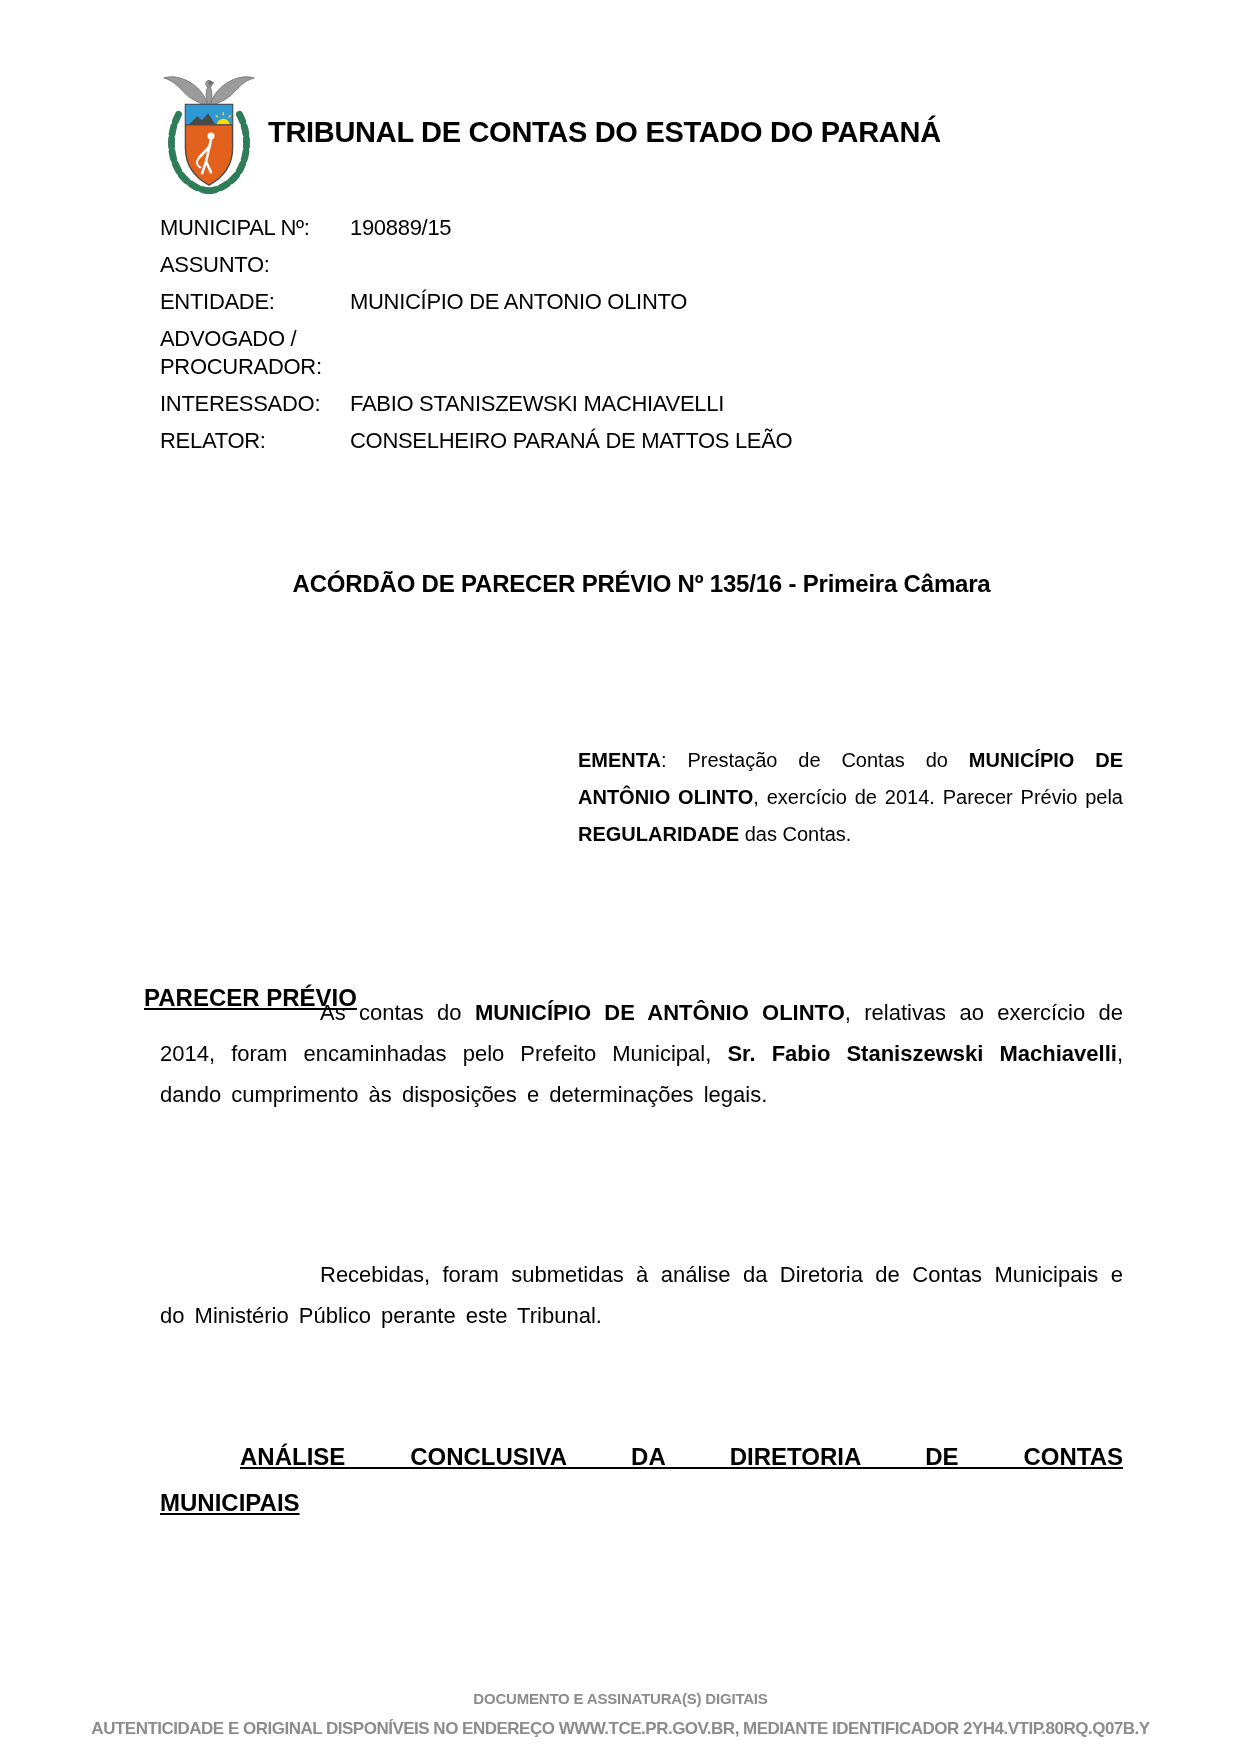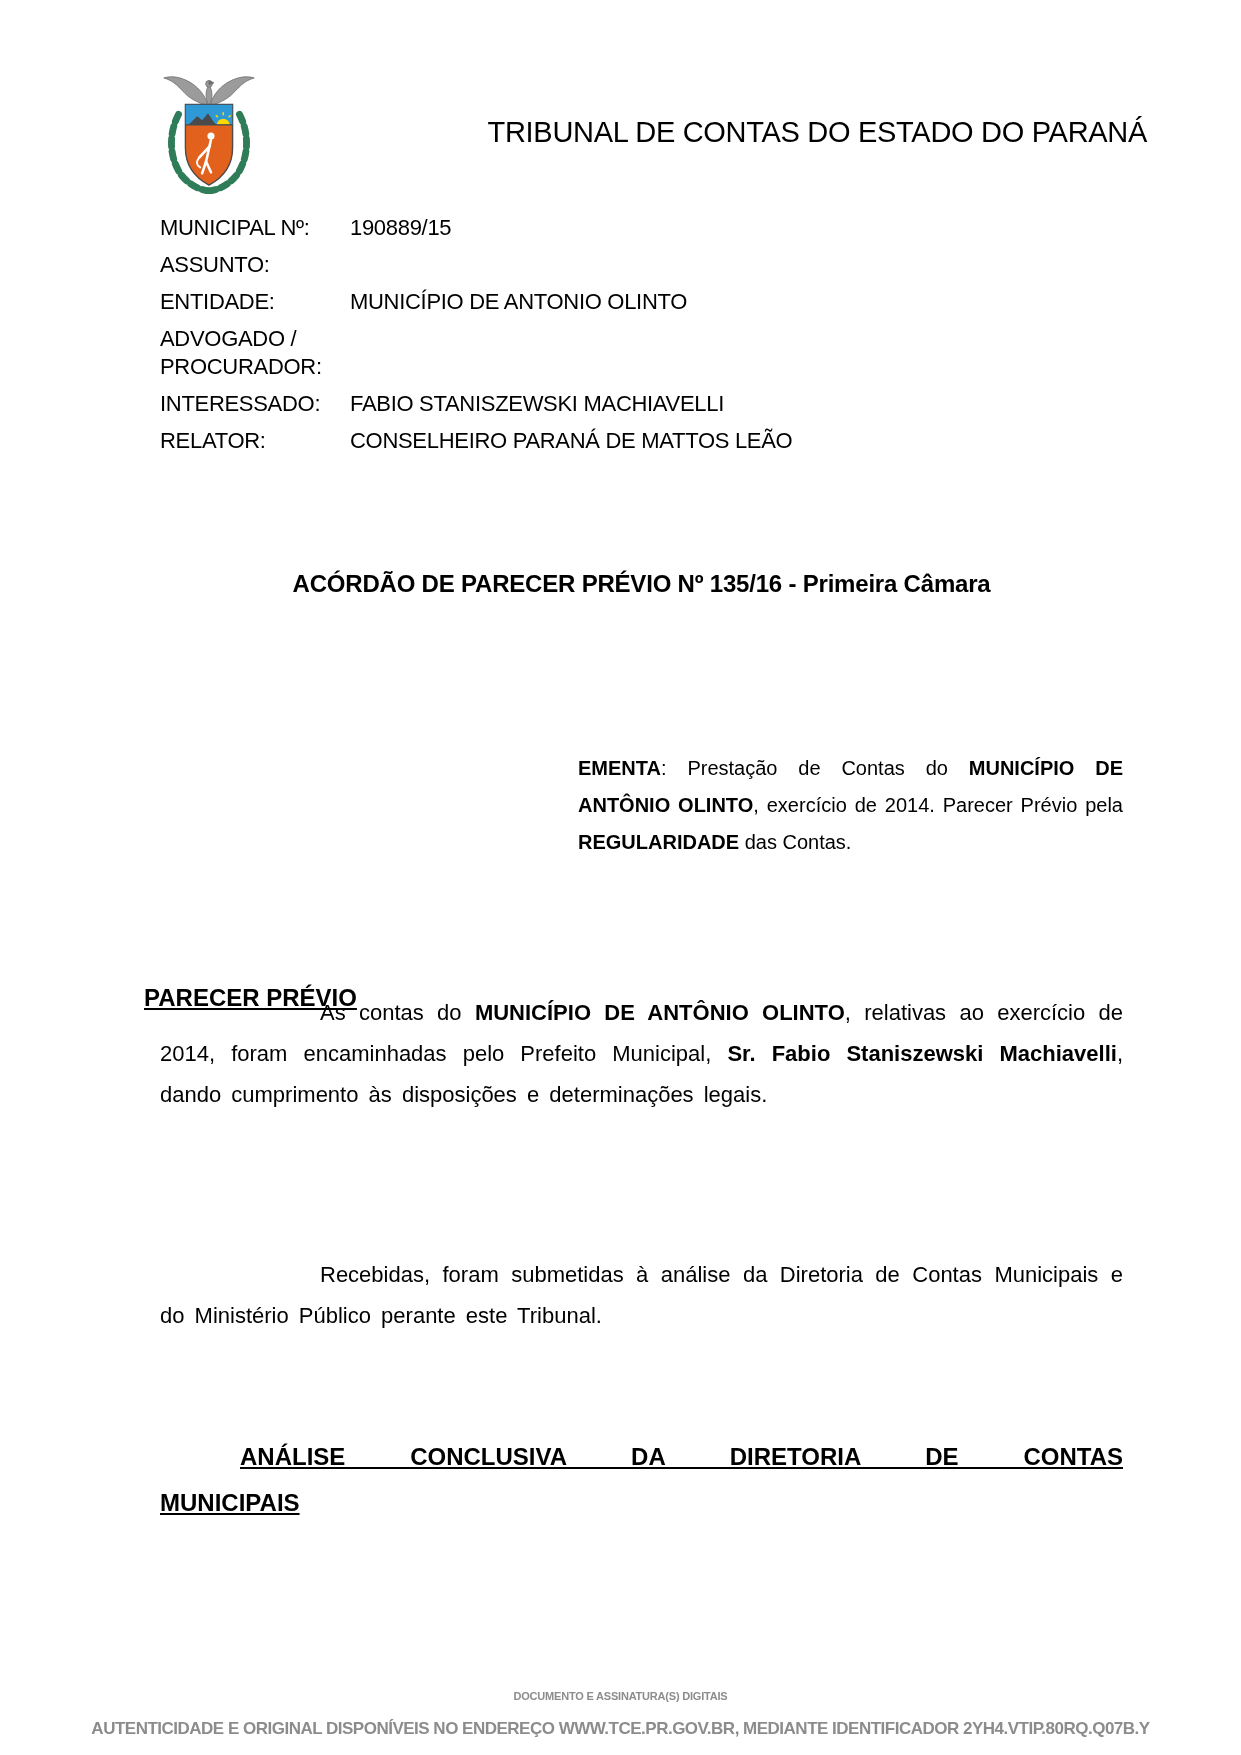--- a/index.html
+++ b/index.html
@@ -17,22 +17,22 @@
   
   .header {
     position: absolute;
     top: 70px; left: 150px; right: 80px;
     display: flex;
     align-items: center;
   }
   .crest { width: 118px; height: 124px; flex: none; }
   .doc-title {
     flex: 1;
-    text-align: right;
-    font-weight: normal;
+    text-align: left;
+    font-weight: bold;
     font-size: 29px;
     letter-spacing: -0.3px;
     padding-right: 14px;
   }
   
   .fields {
     position: absolute;
     top: 214px; left: 160px; width: 963px;
     font-size: 22px;
     letter-spacing: -0.3px;
@@ -49,21 +49,20 @@
     font-size: 24px;
     letter-spacing: -0.2px;
   }
   
   .ementa {
     position: absolute;
     top: 742px; left: 578px; width: 545px;
     font-size: 20px;
     line-height: 37px;
     text-align: justify;
-    margin-top: 8px;
   }
   
   .parecer-heading {
     position: absolute;
     top: 984px; left: 144px; width: 963px;
     font-size: 24px;
     font-weight: bold;
     text-decoration: underline;
   }
   
@@ -94,21 +93,21 @@
   }
   .analise-line-2 { text-decoration: underline; }
   
   .footer-line {
     position: absolute;
     left: 0; right: 0;
     text-align: center;
     color: #8c8c8c;
     font-weight: bold;
   }
-  .footer-line-1 { top: 1690px; font-size: 11px; letter-spacing: -0.2px; text-align: center; }
+  .footer-line-1 { top: 1690px; font-size: 15px; letter-spacing: -0.2px; text-align: center; }
   .footer-line-2 { top: 1719px; font-size: 17px; letter-spacing: -0.5px; }
 </style>
 </head>
 <body>
 
 <div class="page">
 
   <div class="header">
     <svg class="crest" viewBox="0 0 120 124" aria-hidden="true">
       <g>

